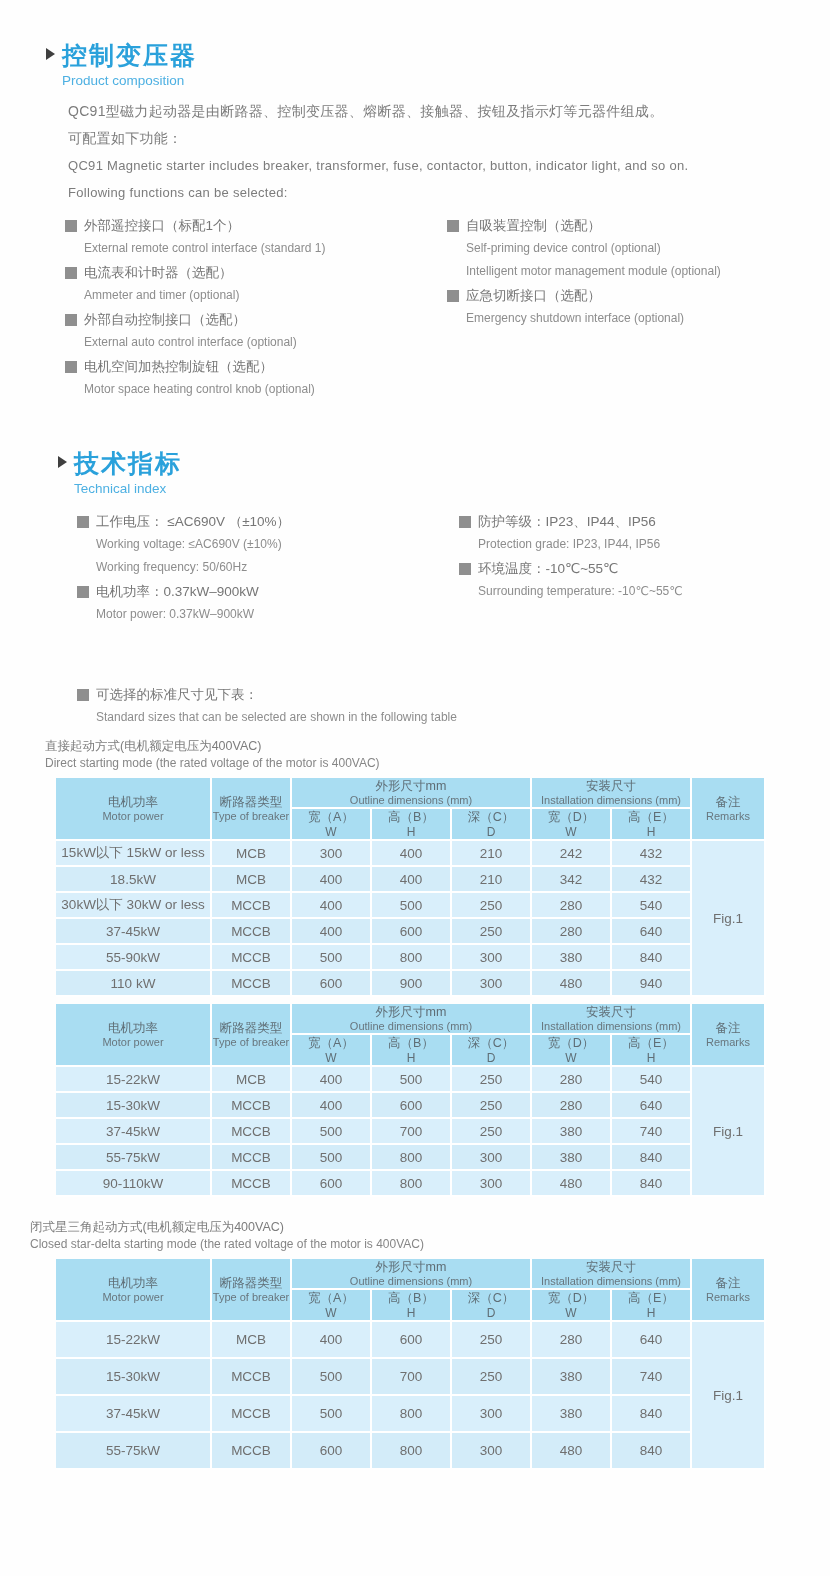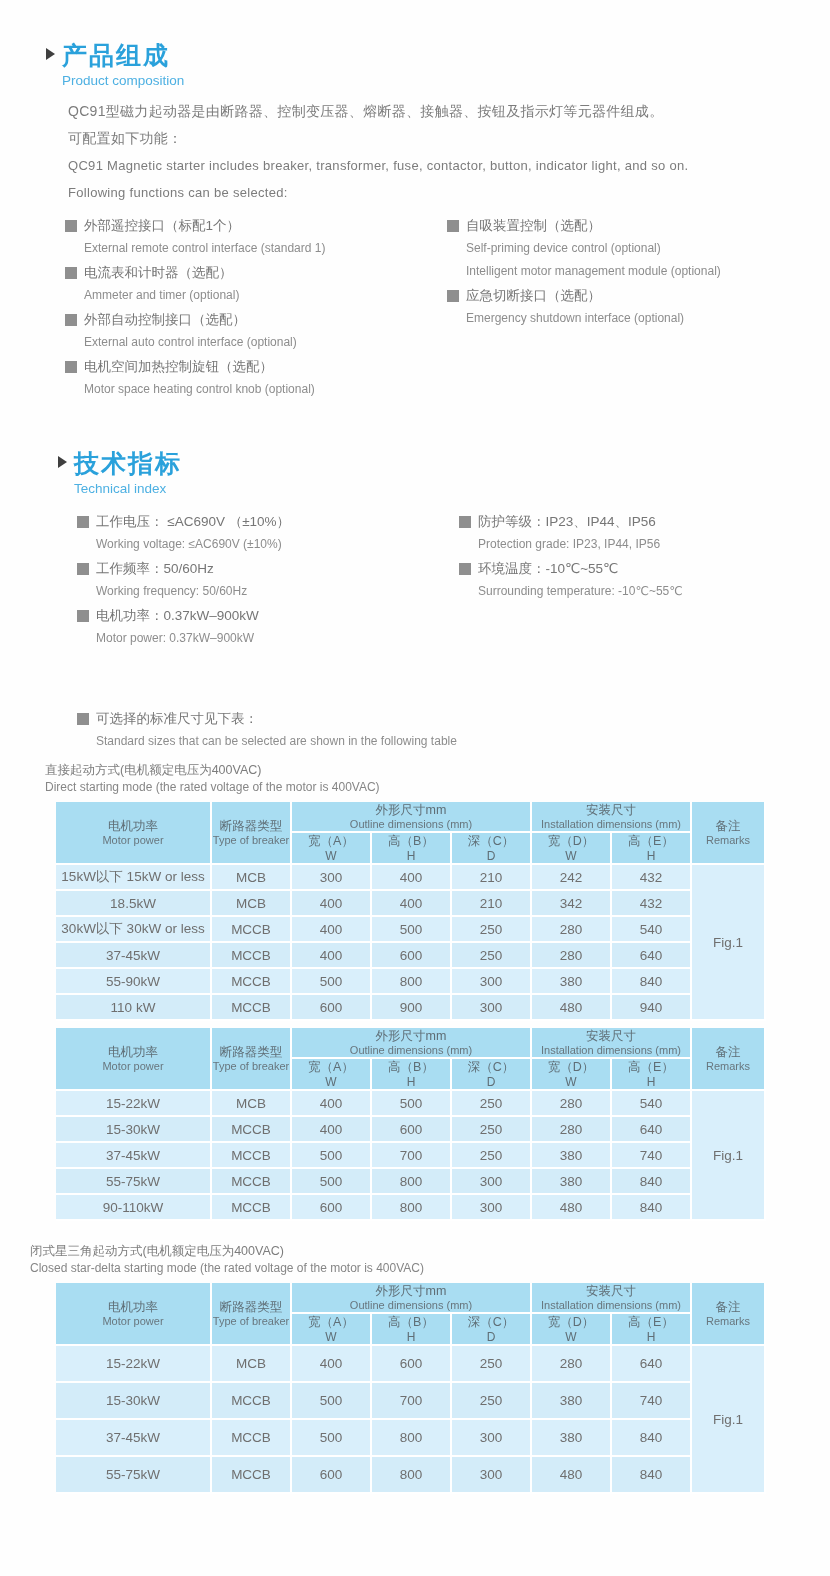--- a/index.html
+++ b/index.html
@@ -66,21 +66,21 @@
 </style>
 </head>
 <body>
 
 <div class="page">
 
   <section>
     <div class="sec-head">
       <span class="tri"></span>
       <div>
-        <h1 class="sec-title">产品组成</h1>
+        <h1 class="sec-title">控制变压器</h1>
         <div class="sec-sub">Product composition</div>
       </div>
     </div>
     <div class="paras">
       <p class="cn">QC91型磁力起动器是由断路器、控制变压器、熔断器、接触器、按钮及指示灯等元器件组成。</p>
       <p class="cn">可配置如下功能：</p>
       <p>QC91 Magnetic starter includes breaker, transformer, fuse, contactor, button, indicator light, and so on.</p>
       <p>Following functions can be selected:</p>
     </div>
 
@@ -149,24 +149,20 @@
     <div class="two-col">
       <div class="col-left">
         <div class="feat">
           <div class="line-cn">
               <span class="sq"></span>
               <span>工作电压： ≤AC690V （±10%）</span>
             </div>
           <div class="line-en">Working voltage: ≤AC690V (±10%)</div>
         </div>
         <div class="feat">
-          <div class="line-cn">
-              <span class="sq"></span>
-              <span>工作频率：50/60Hz</span>
-            </div>
           <div class="line-en">Working frequency: 50/60Hz</div>
         </div>
         <div class="feat">
           <div class="line-cn">
               <span class="sq"></span>
               <span>电机功率：0.37kW–900kW</span>
             </div>
           <div class="line-en">Motor power: 0.37kW–900kW</div>
         </div>
       </div>

